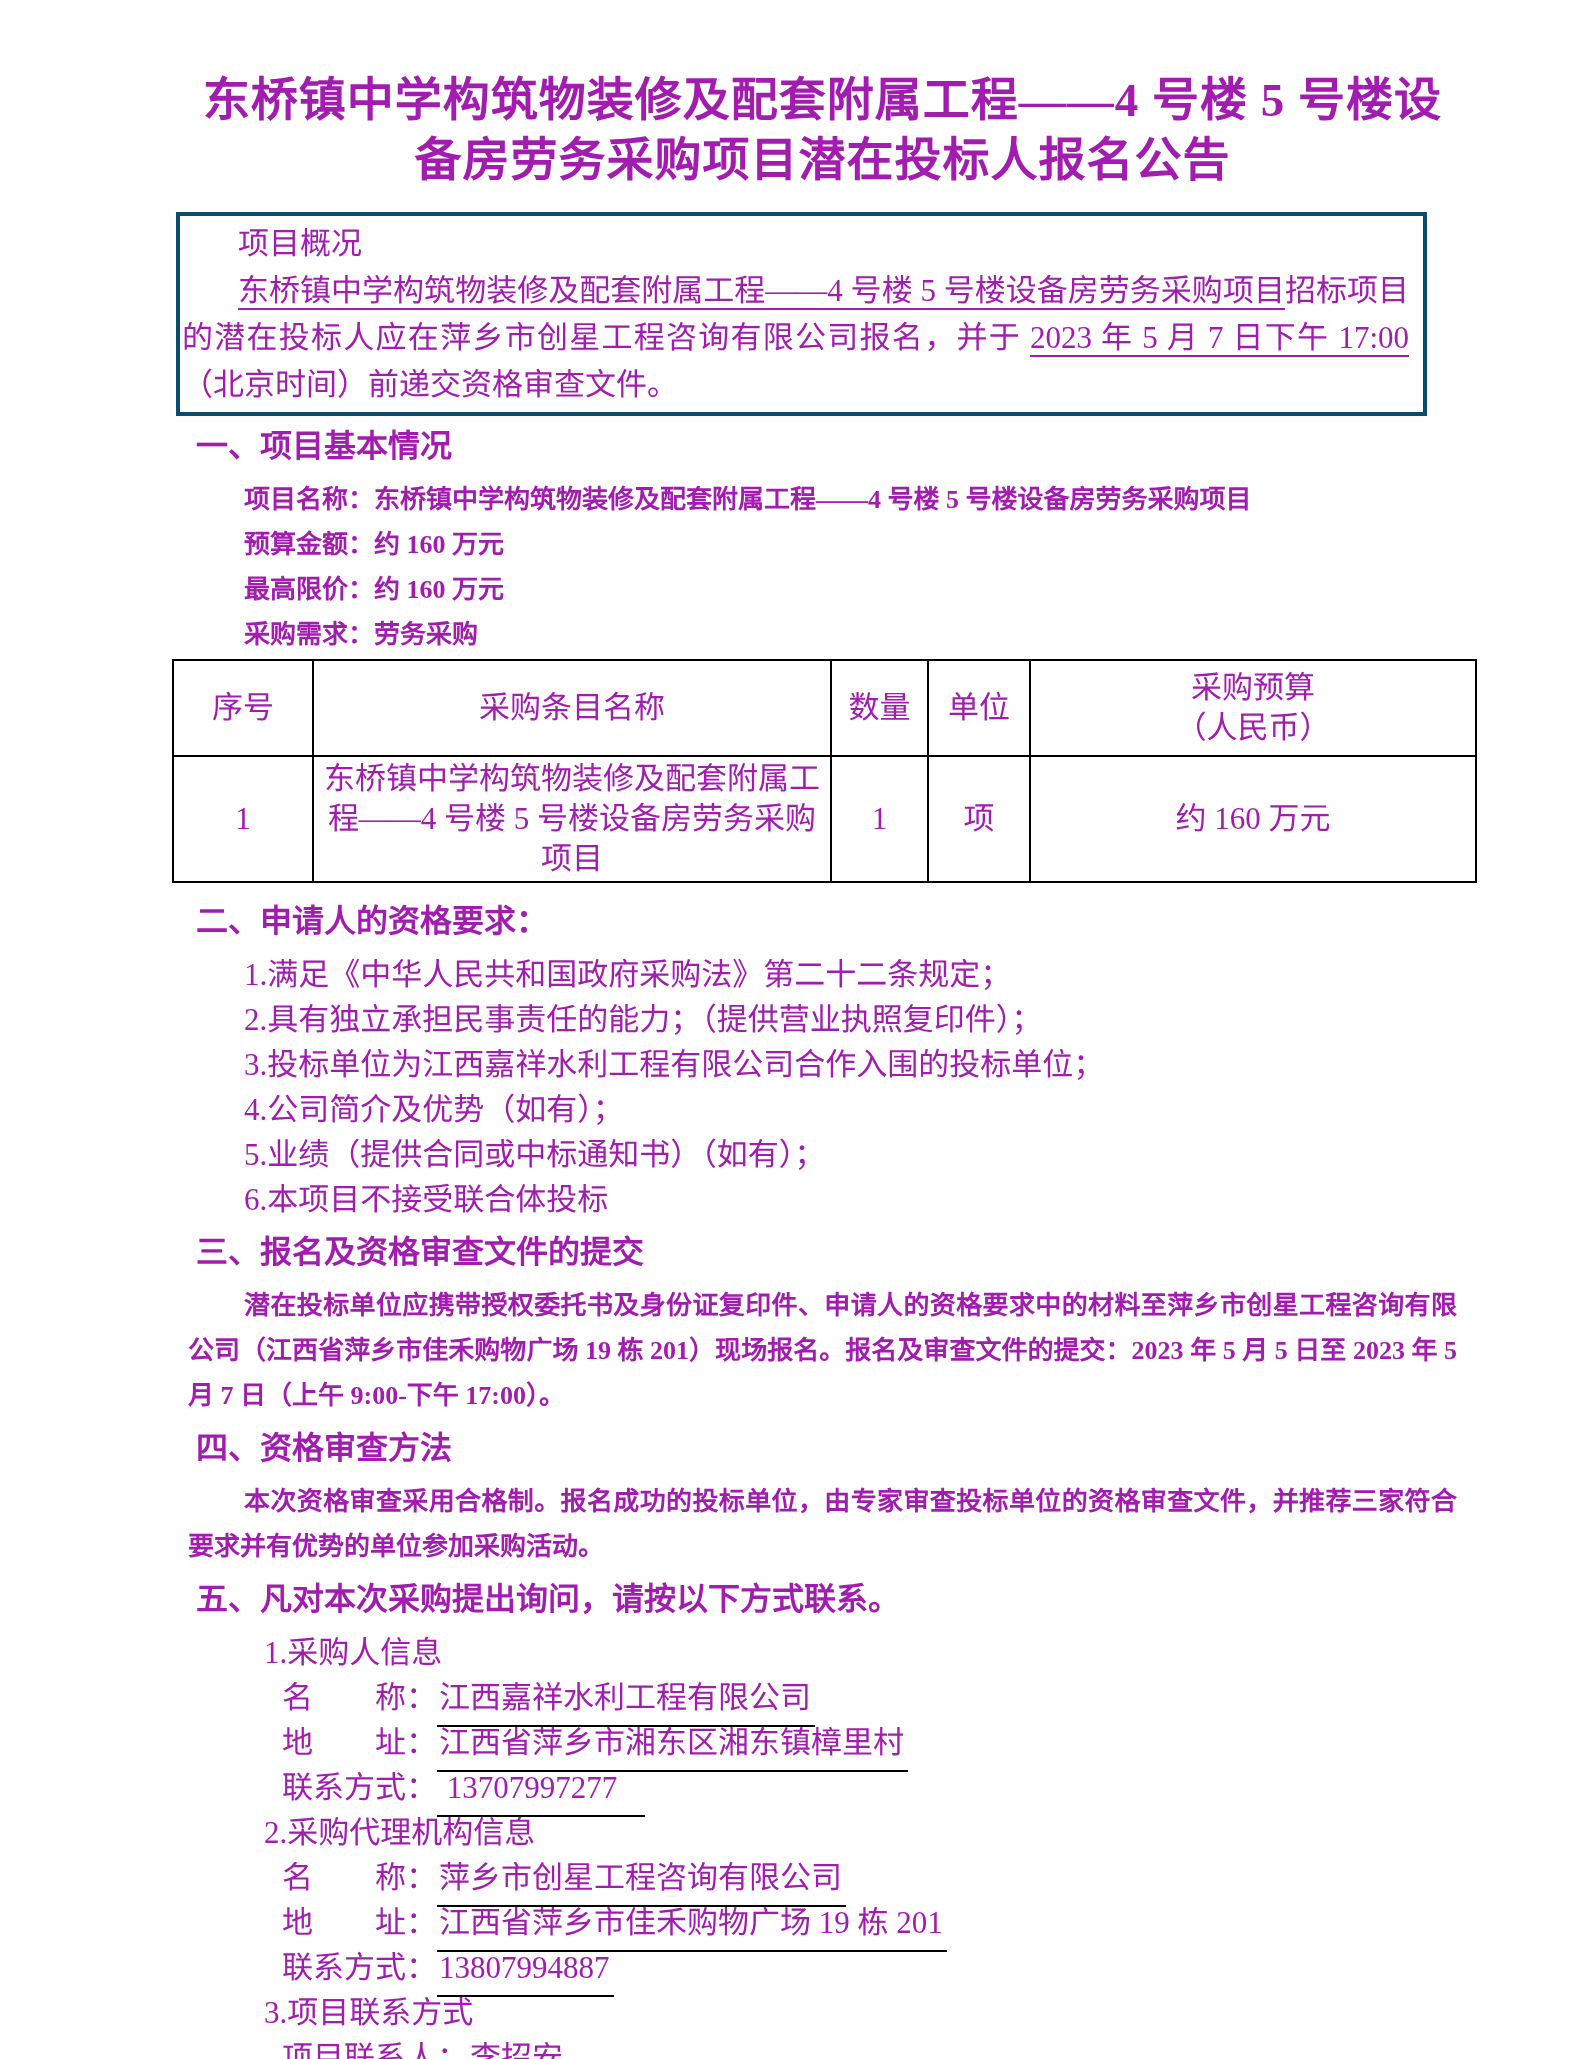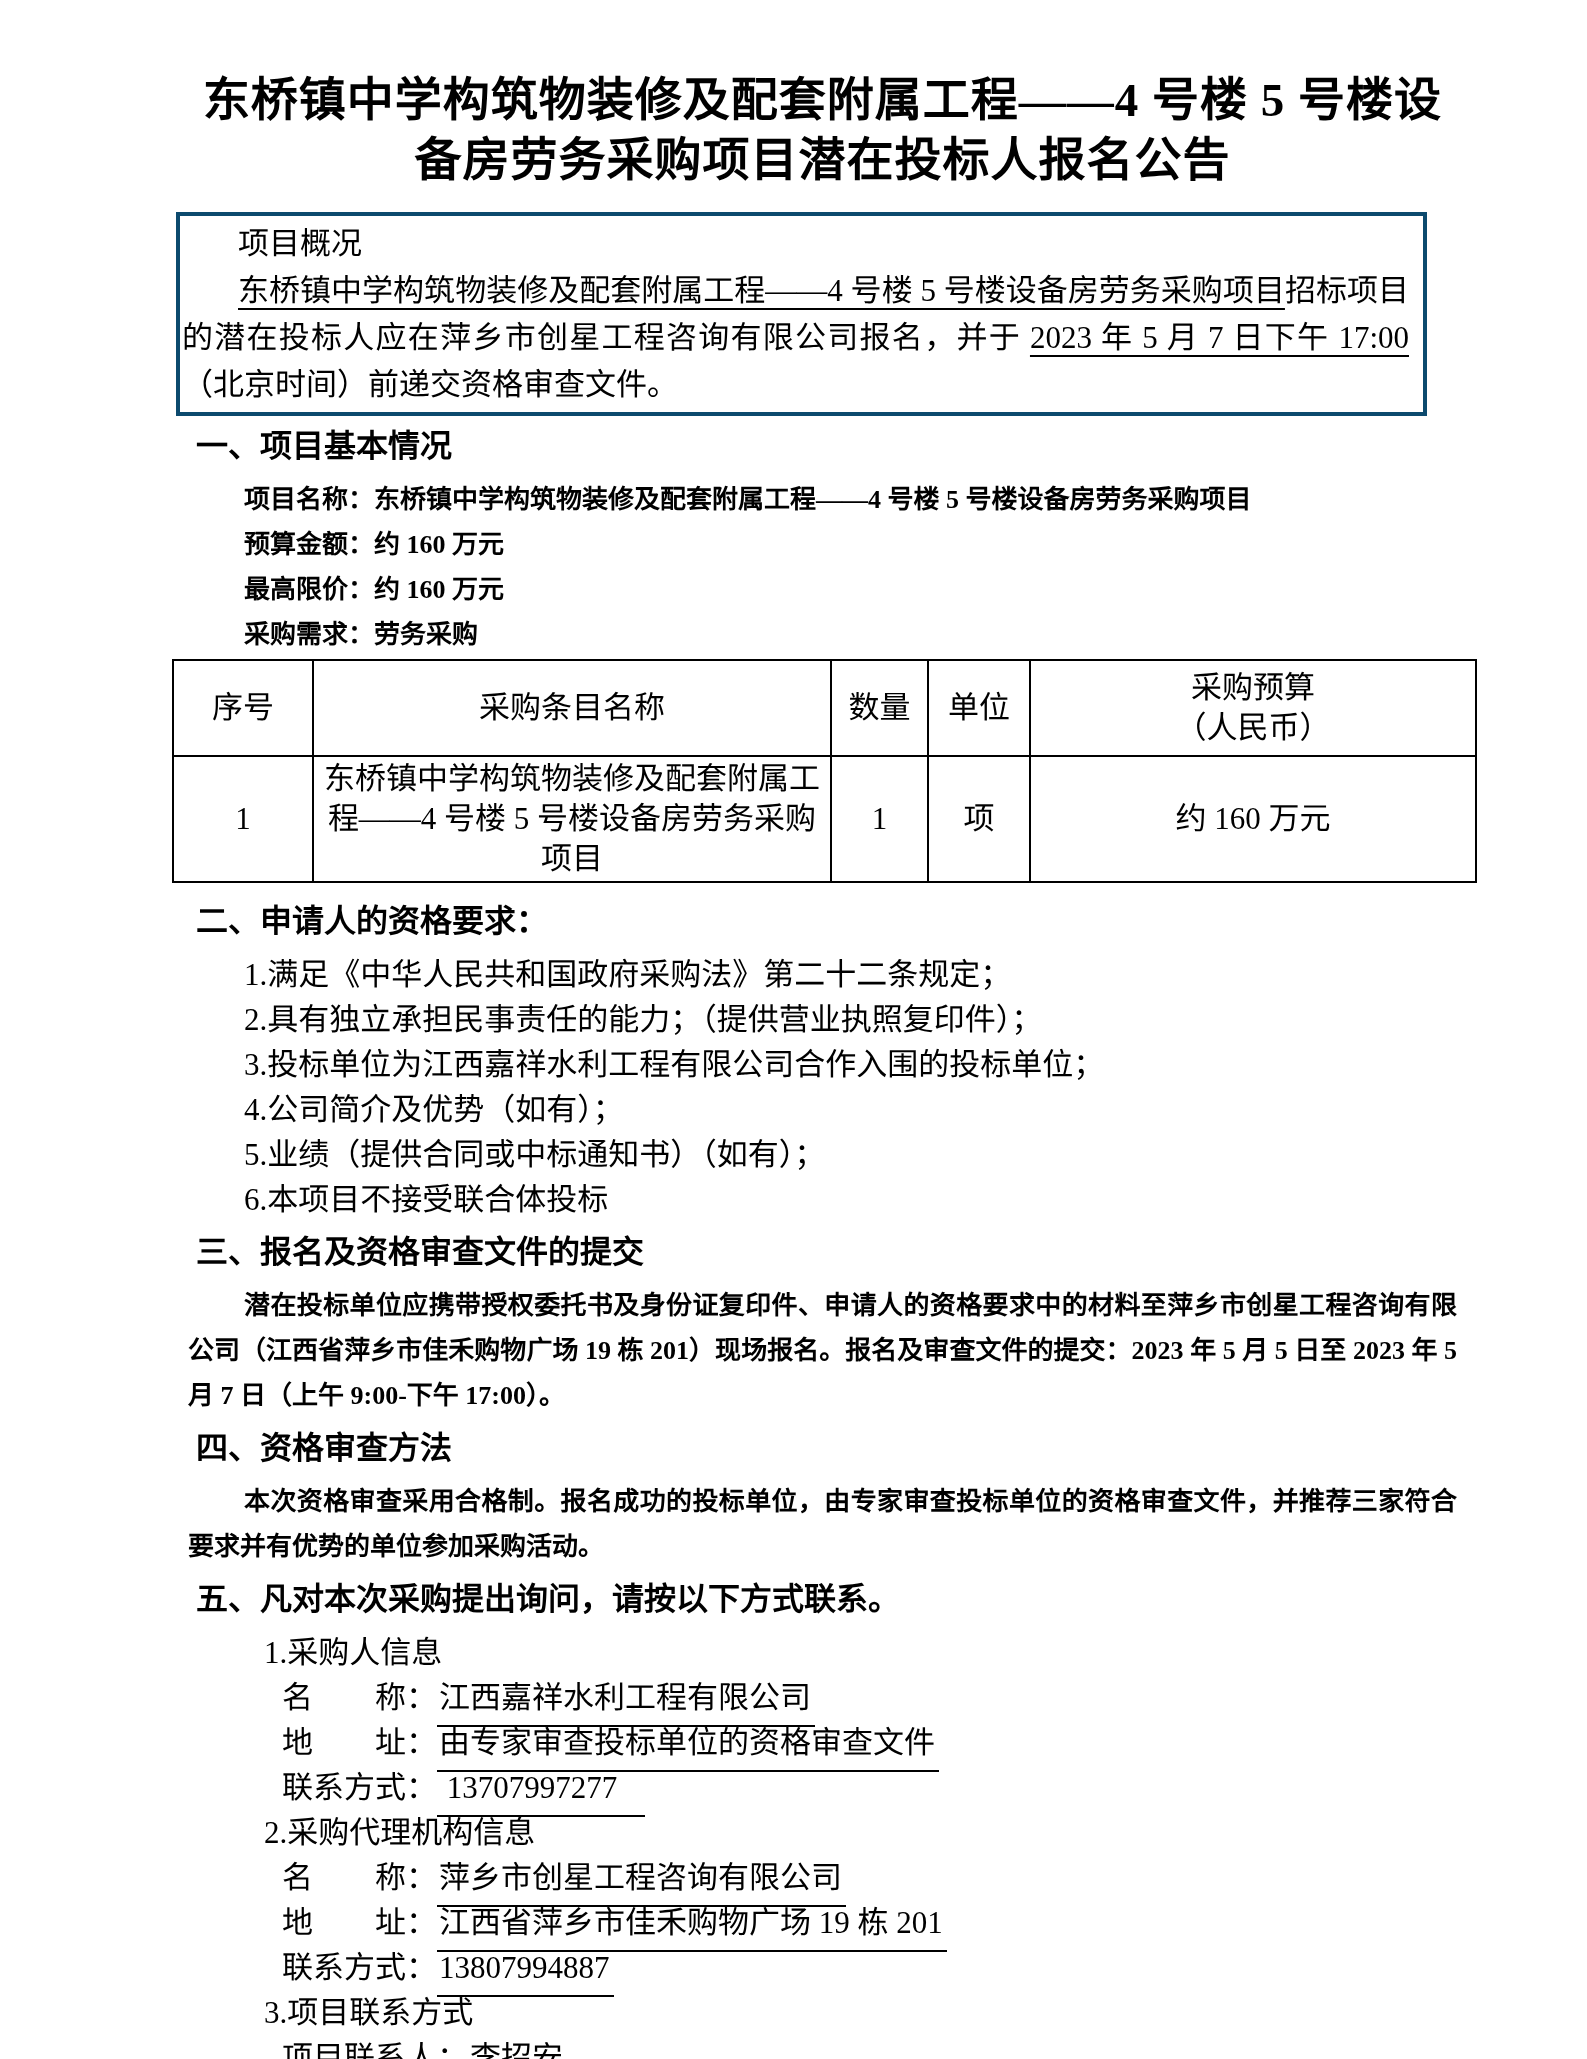--- a/index.html
+++ b/index.html
@@ -3,21 +3,21 @@
 <meta charset="utf-8">
 <style>
   html,body{margin:0;padding:0;background:#888;}
   .page{
     position:relative;
     width:1587px;height:2059px;
     background:#ffffff;
     box-sizing:border-box;
     padding:70px 130px 0 188px;
     font-family:"Liberation Serif", serif;
-    color:#000000;
+    color:#a21caf;
   }
   
   .doc-title{
     margin:0 -45px 0 -45px;
     text-align:center;
     font-size:47px;
     font-weight:bold;
     line-height:60px;
     letter-spacing:1px;
   }
@@ -136,21 +136,21 @@
   <h2 class="h2">三、报名及资格审查文件的提交</h2>
   <p class="body-line ind">潜在投标单位应携带授权委托书及身份证复印件、申请人的资格要求中的材料至萍乡市创星工程咨询有限公司（江西省萍乡市佳禾购物广场 19 栋 201）现场报名。报名及审查文件的提交：2023 年 5 月 5 日至 2023 年 5 月 7 日（上午 9:00-下午 17:00）。</p>
 
   <h2 class="h2">四、资格审查方法</h2>
   <p class="body-line ind">本次资格审查采用合格制。报名成功的投标单位，由专家审查投标单位的资格审查文件，并推荐三家符合要求并有优势的单位参加采购活动。</p>
 
   <h2 class="h2">五、凡对本次采购提出询问，请按以下方式联系。</h2>
 
   <p class="subhead">1.采购人信息</p>
   <p class="contact"><span>名　　称：</span><span class="uv">江西嘉祥水利工程有限公司</span></p>
-  <p class="contact"><span>地　　址：</span><span class="uv">由专家审查投标单位的资格审查文件</span></p>
+  <p class="contact"><span>地　　址：</span><span class="uv">江西省萍乡市湘东区湘东镇樟里村</span></p>
   <p class="contact"><span>联系方式：</span><span class="uv">&nbsp;13707997277&nbsp;&nbsp;&nbsp;</span></p>
 
   <p class="subhead">2.采购代理机构信息</p>
   <p class="contact"><span>名　　称：</span><span class="uv">萍乡市创星工程咨询有限公司</span></p>
   <p class="contact"><span>地　　址：</span><span class="uv">江西省萍乡市佳禾购物广场 19 栋 201</span></p>
   <p class="contact"><span>联系方式：</span><span class="uv">13807994887</span></p>
 
   <p class="subhead">3.项目联系方式</p>
   <p class="contact"><span>项目联系人：</span><span class="uv">李招安</span></p>
 

